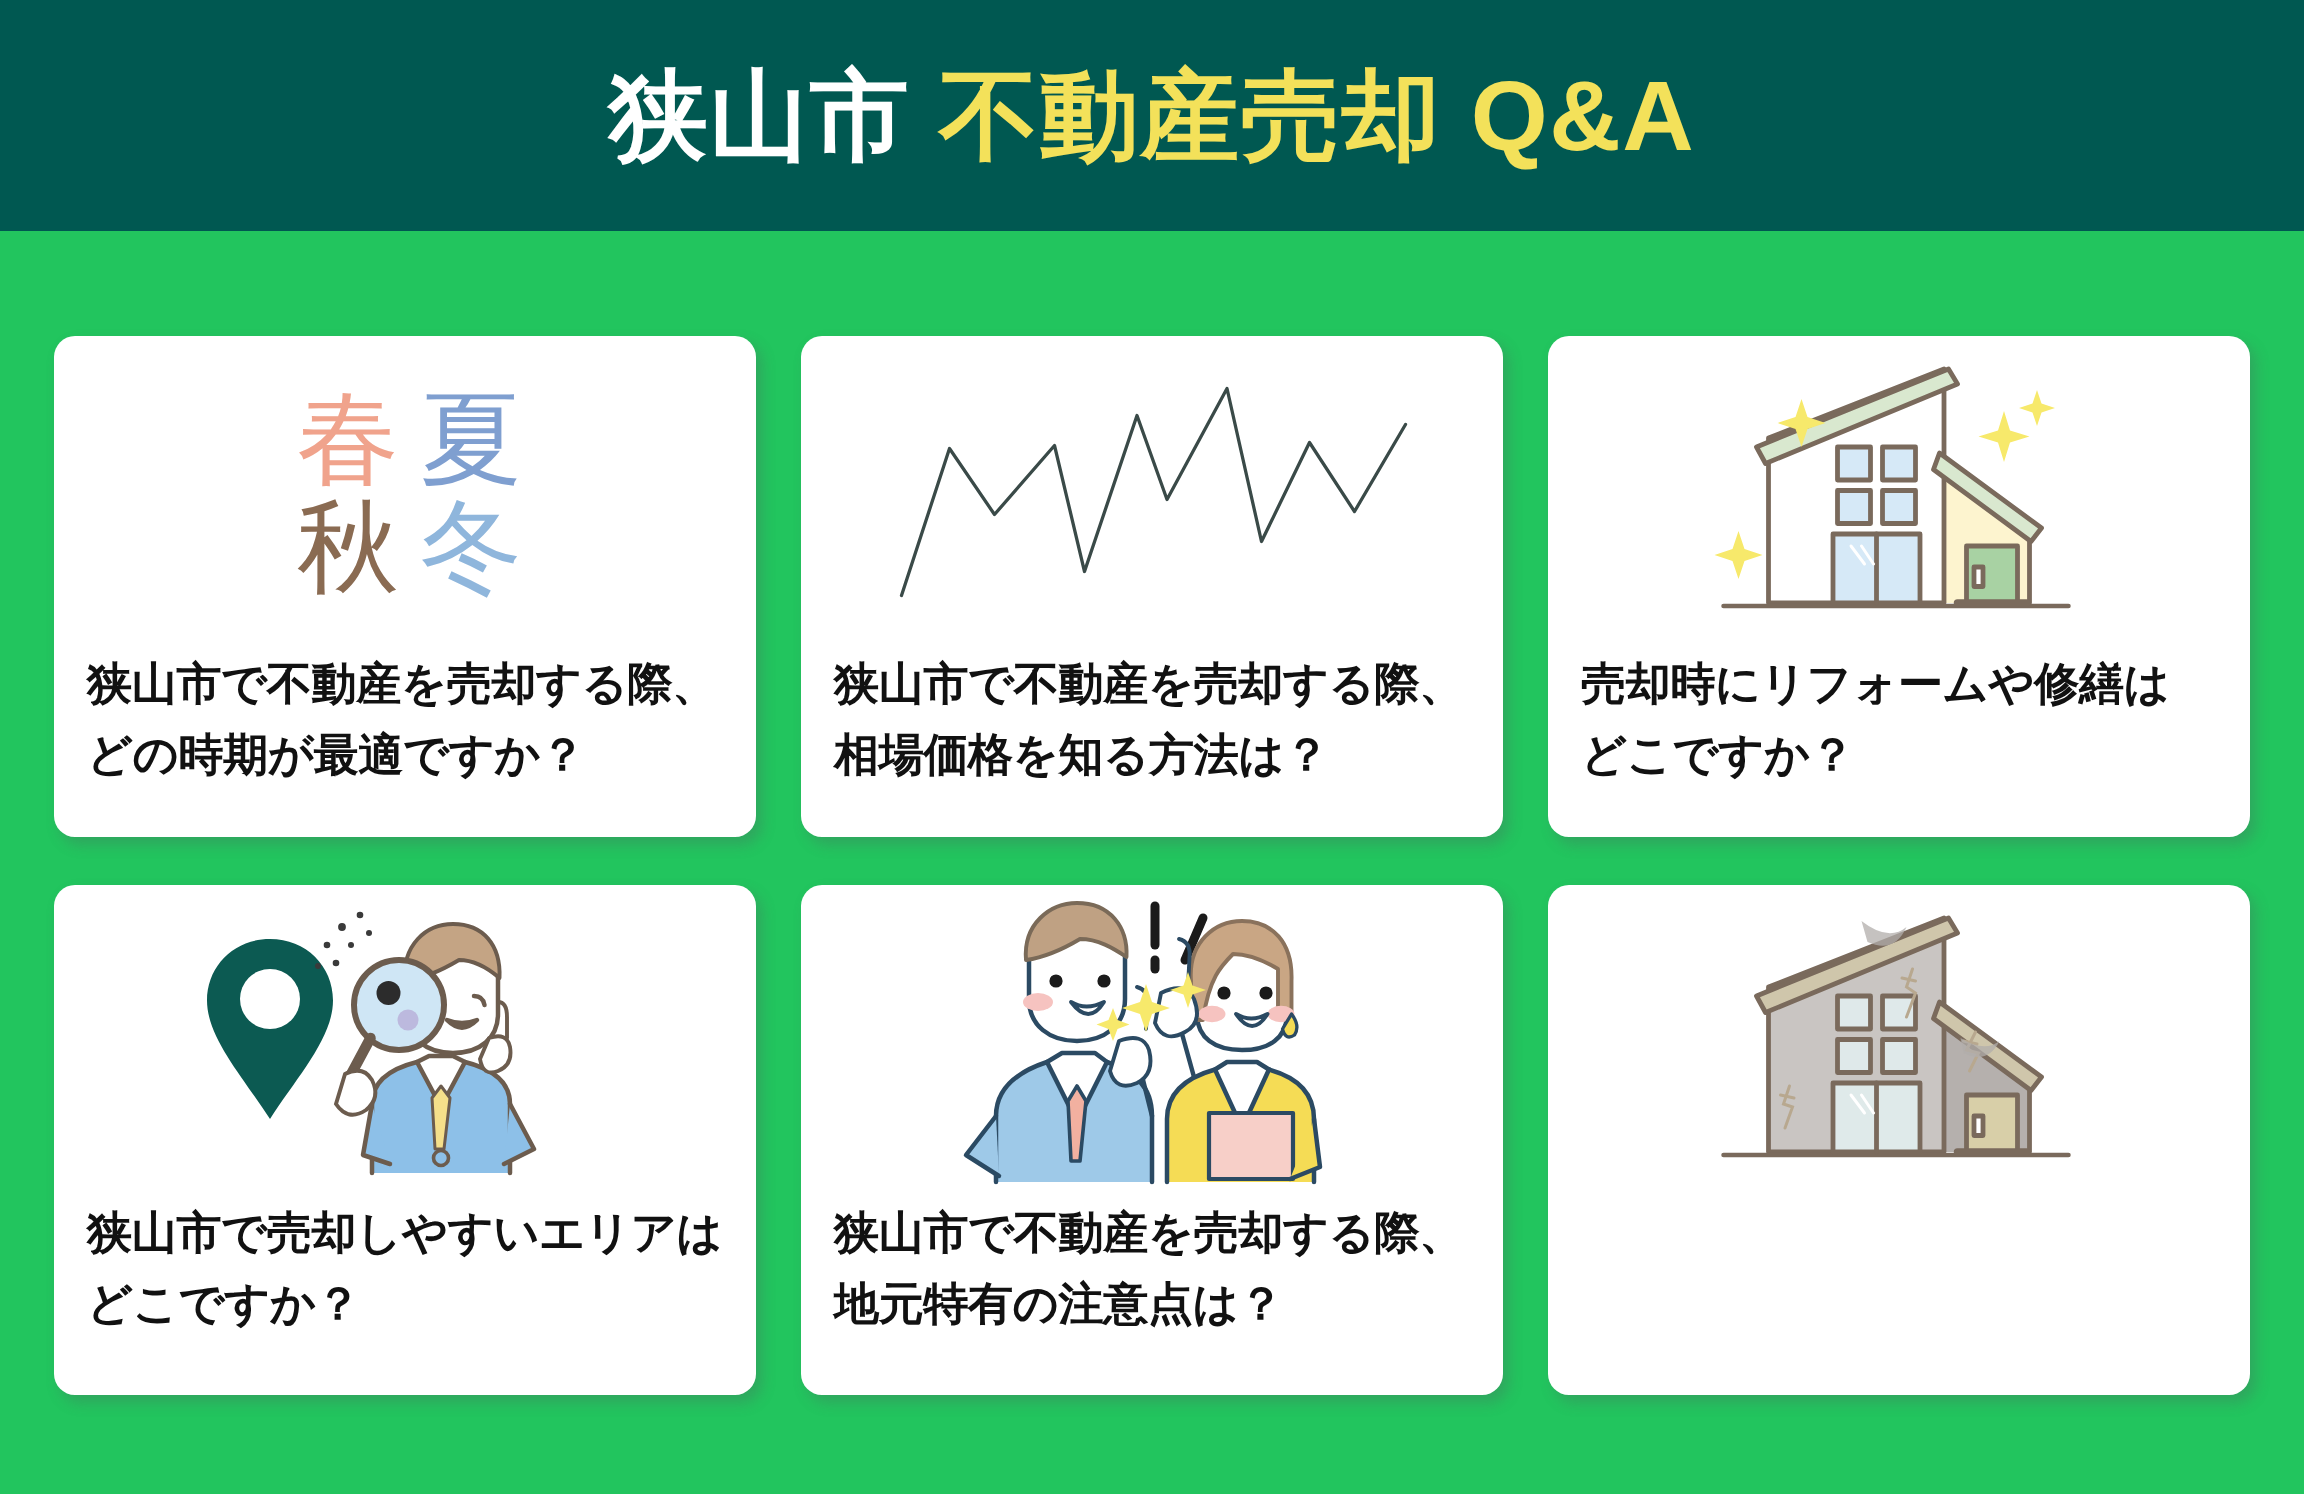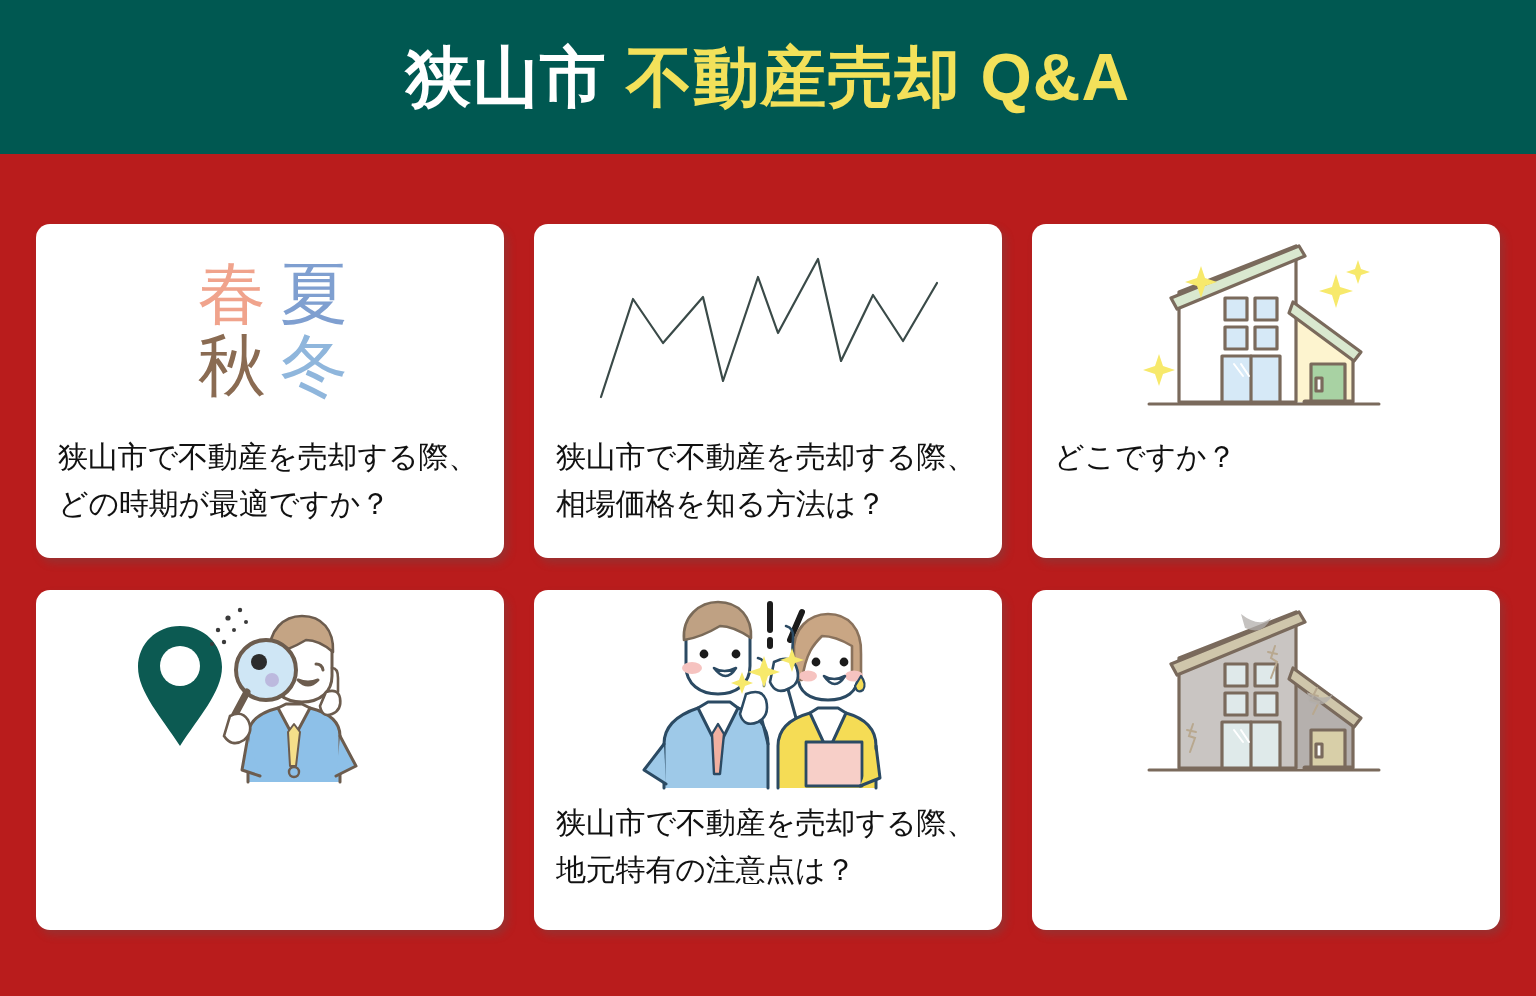--- a/index.html
+++ b/index.html
@@ -2,21 +2,21 @@
 <html><head>
 <meta charset="utf-8">
 <style>
   * { box-sizing: border-box; margin: 0; padding: 0; }
   html, body {
     width: 1536px; height: 996px;
     font-family: "Liberation Sans", "DejaVu Sans", sans-serif;
     background: #d9e3e1;
     overflow: hidden;
   }
-  .page { position: relative; width: 1536px; height: 996px; background: #b91c1c; }
+  .page { position: relative; width: 1536px; height: 996px; background: #22c55e; }
 
   
   .header {
     position: absolute; left: 0; top: 0; width: 1536px; height: 154px;
     background: #005851;
     display: flex; align-items: center; justify-content: center;
   }
   .header-title {
     font-size: 66px; font-weight: 700; letter-spacing: 1px;
     line-height: 1; white-space: nowrap;
@@ -45,21 +45,21 @@
     flex-direction: column;
   }
   .card-art {
     height: 200px;
     display: flex; align-items: center; justify-content: center;
     margin-top: 6px;
     flex-shrink: 0;
   }
   .card-art svg { display: block; }
   .card-text {
-    font-size: 30px; font-weight: 400; color: #111111;
+    font-size: 30px; font-weight: 700; color: #111111;
     line-height: 1.56;
     letter-spacing: -0.2px;
     margin-top: 4px;
   }
   .card-text .ln { display: block; white-space: nowrap; }
 
   
   .seasons {
     display: grid;
     grid-template-columns: repeat(2, 82px);
@@ -153,20 +153,21 @@
 
           <g fill="#f7e96b">
             <path d="M80 36 L84 48 L96 52 L84 56 L80 68 L76 56 L64 52 L76 48 Z"></path>
             <path d="M215 44 L219 57 L232 61 L219 65 L215 78 L211 65 L198 61 L211 57 Z"></path>
             <path d="M237 30 L240 39 L249 42 L240 45 L237 54 L234 45 L225 42 L234 39 Z"></path>
             <path d="M38 124 L42 136 L54 140 L42 144 L38 156 L34 144 L22 140 L34 136 Z"></path>
           </g>
         </svg>
       </div>
       <div class="card-text">
+        <span class="ln">売却時にリフォームや修繕は</span>
         <span class="ln">どこですか？</span>
       </div>
     </div>
 
     <div class="card">
       <div class="card-art">
         <svg width="300" height="200" viewBox="0 0 300 200" aria-hidden="true">
 
           <g>
             <path d="M60 30 C84 30 102 48 102 71 C102 96 78 122 60 150 C42 122 18 96 18 71 C18 48 36 30 60 30 Z" fill="#0c5a52"></path>
@@ -209,20 +210,24 @@
           <g fill="#3a3a3a">
             <circle cx="108" cy="22" r="2.6"></circle>
               <circle cx="120" cy="14" r="2.2"></circle>
             <circle cx="98" cy="34" r="2.2"></circle>
               <circle cx="114" cy="34" r="2.0"></circle>
             <circle cx="126" cy="26" r="2.0"></circle>
               <circle cx="104" cy="46" r="2.2"></circle>
             <circle cx="92" cy="48" r="2.0"></circle>
           </g>
         </svg>
+      </div>
+      <div class="card-text">
+        <span class="ln">狭山市で売却しやすいエリアは</span>
+        <span class="ln">どこですか？</span>
       </div>
     </div>
 
     <div class="card">
       <div class="card-art">
         <svg width="300" height="200" viewBox="0 0 300 200" aria-hidden="true">
 
           <g stroke="#1b1b1b" stroke-width="6" stroke-linecap="round">
             <path d="M116 16 L128 44"></path>
             <path d="M152 8 L152 34"></path>

